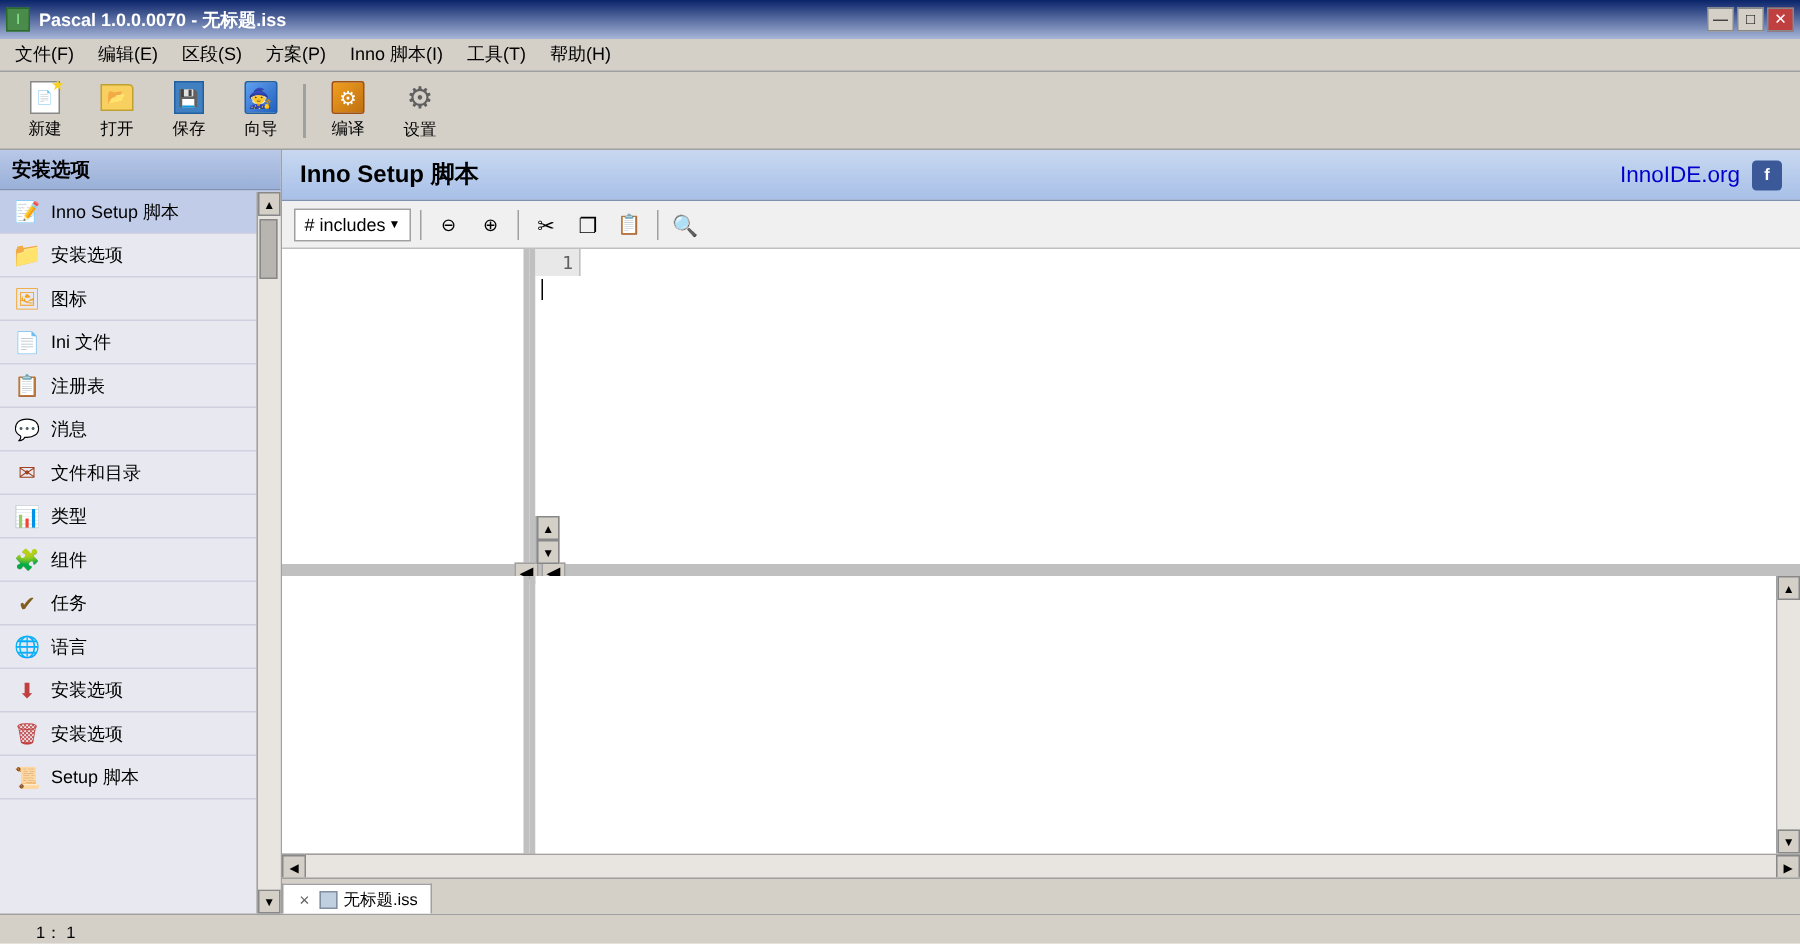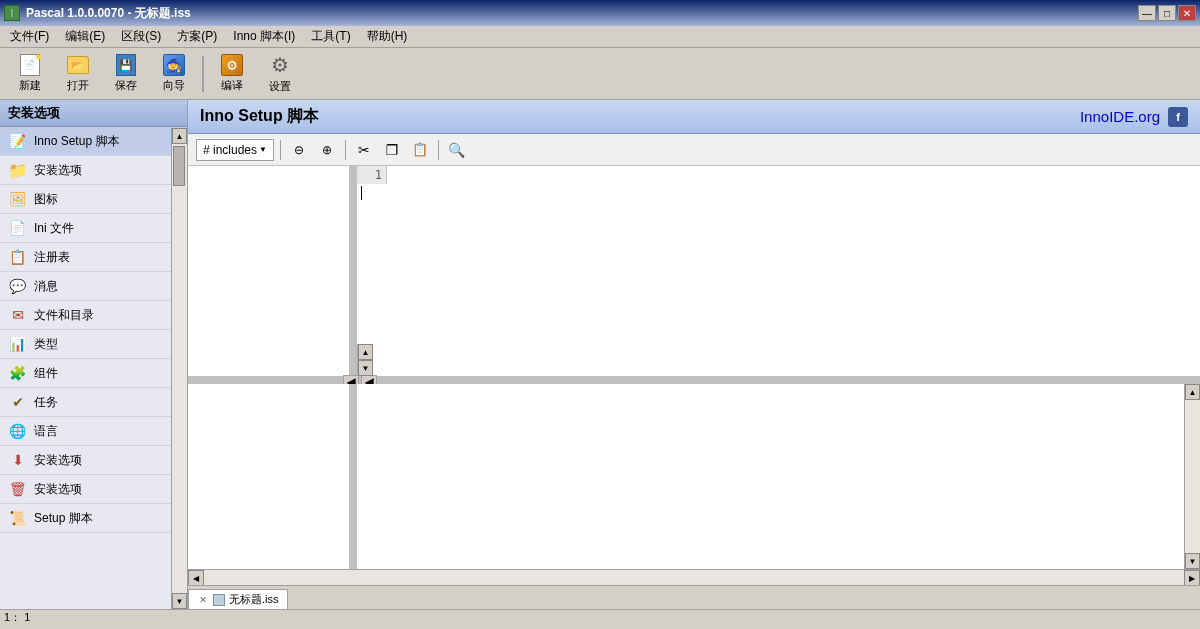--- a/index.html
+++ b/index.html
@@ -221,22 +221,22 @@
     .tab.active { background: #fff; }
     .tab-close { width: 12px; height: 12px; display: flex; align-items: center; justify-content: center; font-size: 9px; cursor: pointer; color: #666; }
     .tab-icon { width: 12px; height: 12px; background: #c0d0e0; border: 1px solid #8090a0; }
 
     
     #status-bar {
       height: 20px;
       background: #d4d0c8;
       border-top: 1px solid #a0a0a0;
       display: flex;
-      align-items: flex-start;
-      padding: 0 4px;
+      align-items: flex-end;
+      padding: 0 24px;
       font-size: 11px;
     }
 
     
     .icon-folder { color: #f0b020; font-size: 16px; }
     .icon-file { color: #4080c0; font-size: 14px; }
     .icon-reg { color: #c03020; font-size: 12px; font-weight: bold; }
     .icon-msg { color: #2060c0; font-size: 14px; }
     .icon-custom { color: #a04020; font-size: 14px; }
     .icon-type { color: #6040c0; font-size: 14px; }

